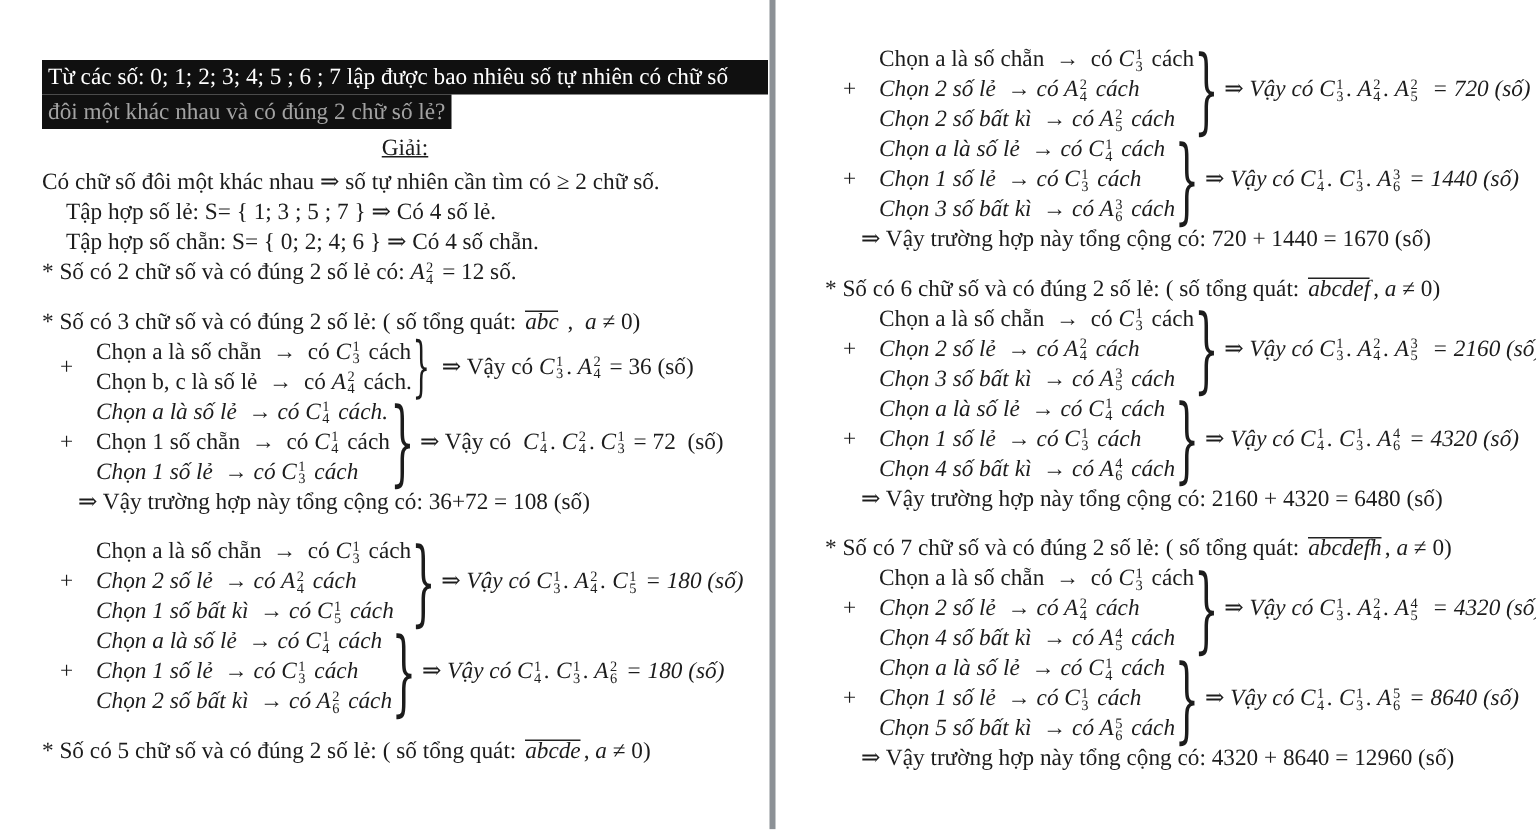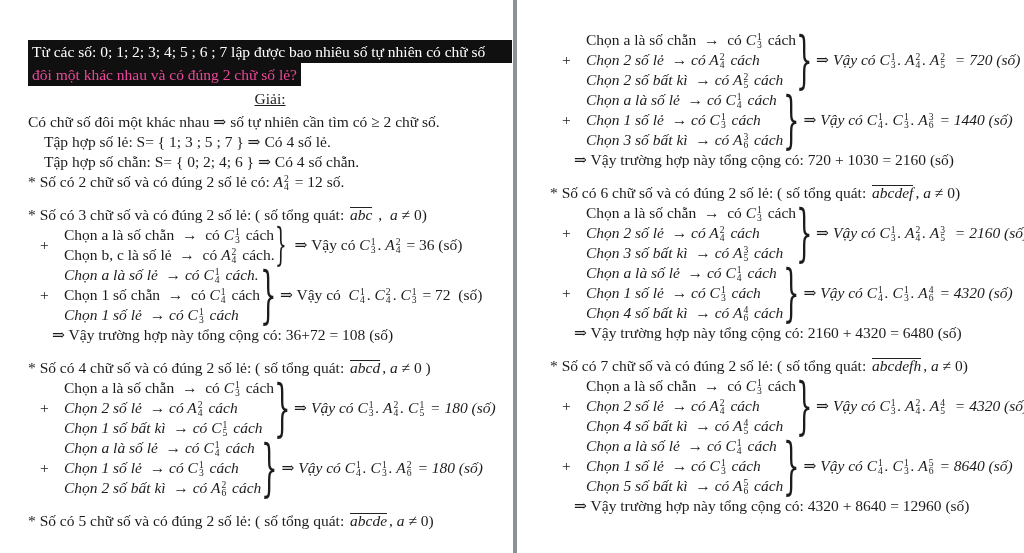--- a/index.html
+++ b/index.html
@@ -36,21 +36,21 @@
   .ovl::before{content:"";position:absolute;left:2px;right:2px;top:1px;border-top:1px solid #222;}
   .iv{font-style:italic;}
 </style>
 </head>
 <body>
 
 <div class="page">
   <div class="col left">
     <div class="titleblock">
       <span class="hl full" style="background: rgb(16, 16, 16); color: rgb(255, 255, 255);">Từ các số: 0; 1; 2; 3; 4; 5 ; 6 ; 7 lập được bao nhiêu số tự nhiên có chữ số</span>
-      <span class="hl" style="background: rgb(16, 16, 16); color: #ec4899;">đôi một khác nhau và có đúng 2 chữ số lẻ?</span>
+      <span class="hl" style="background: rgb(16, 16, 16); color: #a3a3a3;">đôi một khác nhau và có đúng 2 chữ số lẻ?</span>
     </div>
     <div class="heading">Giải:</div>
   <div class="line">Có chữ số đôi một khác nhau ⇒ số tự nhiên cần tìm có ≥ 2 chữ số.</div>
       <div class="line ind1">Tập hợp số lẻ: S= { 1; 3 ; 5 ; 7 } ⇒ Có 4 số lẻ.</div>
       <div class="line ind1">Tập hợp số chẵn: S= { 0; 2; 4; 6 } ⇒ Có 4 số chẵn.</div>
       <div class="line">* Số có 2 chữ số và có đúng 2 số lẻ có: <span class="mvar">A</span><span class="scr"><span>2</span><span>4</span></span> = 12 số.</div>
       <div class="gap"></div>
       <div class="line">* Số có 3 chữ số và có đúng 2 số lẻ: ( số tổng quát: <span class="ovl">abc</span> ,  <span class="iv">a</span> ≠ 0)</div>
       <div class="bgroup">
         <span class="plus">+</span>
@@ -66,21 +66,20 @@
         <div class="blines">
           <div class="bline it">Chọn a là số lẻ  → có <span class="mvar">C</span><span class="scr"><span>1</span><span>4</span></span> cách.</div>
           <div class="bline">Chọn 1 số chẵn  →  có <span class="mvar">C</span><span class="scr"><span>1</span><span>4</span></span> cách</div>
           <div class="bline it">Chọn 1 số lẻ  → có <span class="mvar">C</span><span class="scr"><span>1</span><span>3</span></span> cách</div>
         </div>
         <span class="brace n3">}</span>
         <div class="bresult">⇒ Vậy có  <span class="mvar">C</span><span class="scr"><span>1</span><span>4</span></span>. <span class="mvar">C</span><span class="scr"><span>2</span><span>4</span></span>. <span class="mvar">C</span><span class="scr"><span>1</span><span>3</span></span> = 72  (số)</div>
       </div>
       <div class="line ind2">⇒ Vậy trường hợp này tổng cộng có: 36+72 = 108 (số)</div>
       <div class="gap"></div>
-      <div class="line">* Số có 4 chữ số và có đúng 2 số lẻ: ( số tổng quát: <span class="ovl">abcd</span>, <span class="iv">a</span> ≠ 0 )</div>
       <div class="bgroup">
         <span class="plus">+</span>
         <div class="blines">
           <div class="bline">Chọn a là số chẵn  →  có <span class="mvar">C</span><span class="scr"><span>1</span><span>3</span></span> cách</div>
           <div class="bline it">Chọn 2 số lẻ  → có <span class="mvar">A</span><span class="scr"><span>2</span><span>4</span></span> cách</div>
           <div class="bline it">Chọn 1 số bất kì  → có <span class="mvar">C</span><span class="scr"><span>1</span><span>5</span></span> cách</div>
         </div>
         <span class="brace n3">}</span>
         <div class="bresult it">⇒ Vậy có <span class="mvar">C</span><span class="scr"><span>1</span><span>3</span></span>. <span class="mvar">A</span><span class="scr"><span>2</span><span>4</span></span>. <span class="mvar">C</span><span class="scr"><span>1</span><span>5</span></span> = 180 (số)</div>
       </div>
@@ -112,21 +111,21 @@
       <div class="bgroup">
         <span class="plus">+</span>
         <div class="blines">
           <div class="bline it">Chọn a là số lẻ  → có <span class="mvar">C</span><span class="scr"><span>1</span><span>4</span></span> cách</div>
           <div class="bline it">Chọn 1 số lẻ  → có <span class="mvar">C</span><span class="scr"><span>1</span><span>3</span></span> cách</div>
           <div class="bline it">Chọn 3 số bất kì  → có <span class="mvar">A</span><span class="scr"><span>3</span><span>6</span></span> cách</div>
         </div>
         <span class="brace n3">}</span>
         <div class="bresult it">⇒ Vậy có <span class="mvar">C</span><span class="scr"><span>1</span><span>4</span></span>. <span class="mvar">C</span><span class="scr"><span>1</span><span>3</span></span>. <span class="mvar">A</span><span class="scr"><span>3</span><span>6</span></span> = 1440 (số)</div>
       </div>
-      <div class="line ind2">⇒ Vậy trường hợp này tổng cộng có: 720 + 1030 = 2160 (số)</div>
+      <div class="line ind2">⇒ Vậy trường hợp này tổng cộng có: 720 + 1440 = 1670 (số)</div>
       <div class="gap"></div>
       <div class="line">* Số có 6 chữ số và có đúng 2 số lẻ: ( số tổng quát: <span class="ovl">abcdef</span>, <span class="iv">a</span> ≠ 0)</div>
       <div class="bgroup">
         <span class="plus">+</span>
         <div class="blines">
           <div class="bline">Chọn a là số chẵn  →  có <span class="mvar">C</span><span class="scr"><span>1</span><span>3</span></span> cách</div>
           <div class="bline it">Chọn 2 số lẻ  → có <span class="mvar">A</span><span class="scr"><span>2</span><span>4</span></span> cách</div>
           <div class="bline it">Chọn 3 số bất kì  → có <span class="mvar">A</span><span class="scr"><span>3</span><span>5</span></span> cách</div>
         </div>
         <span class="brace n3">}</span>

